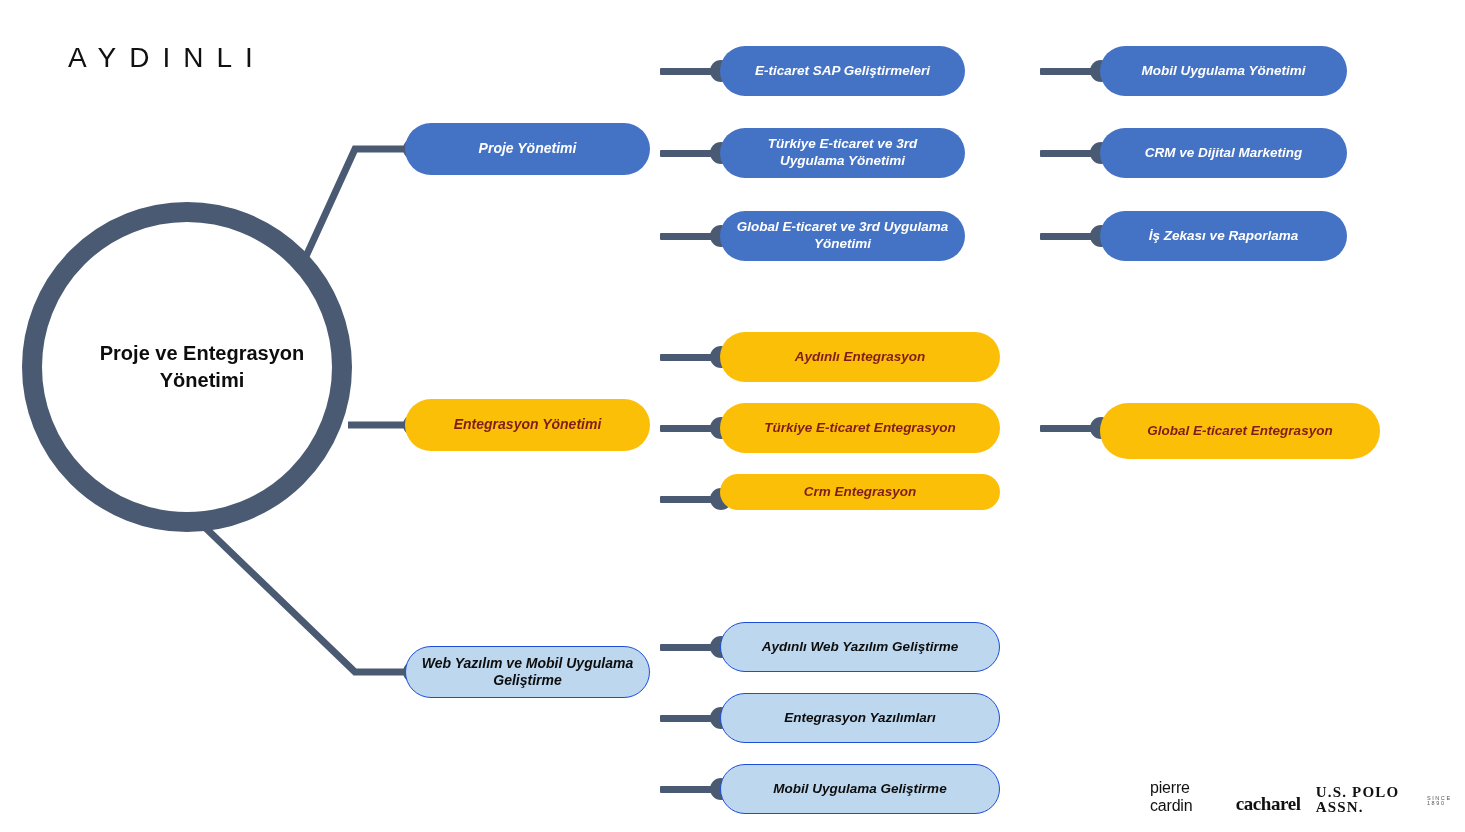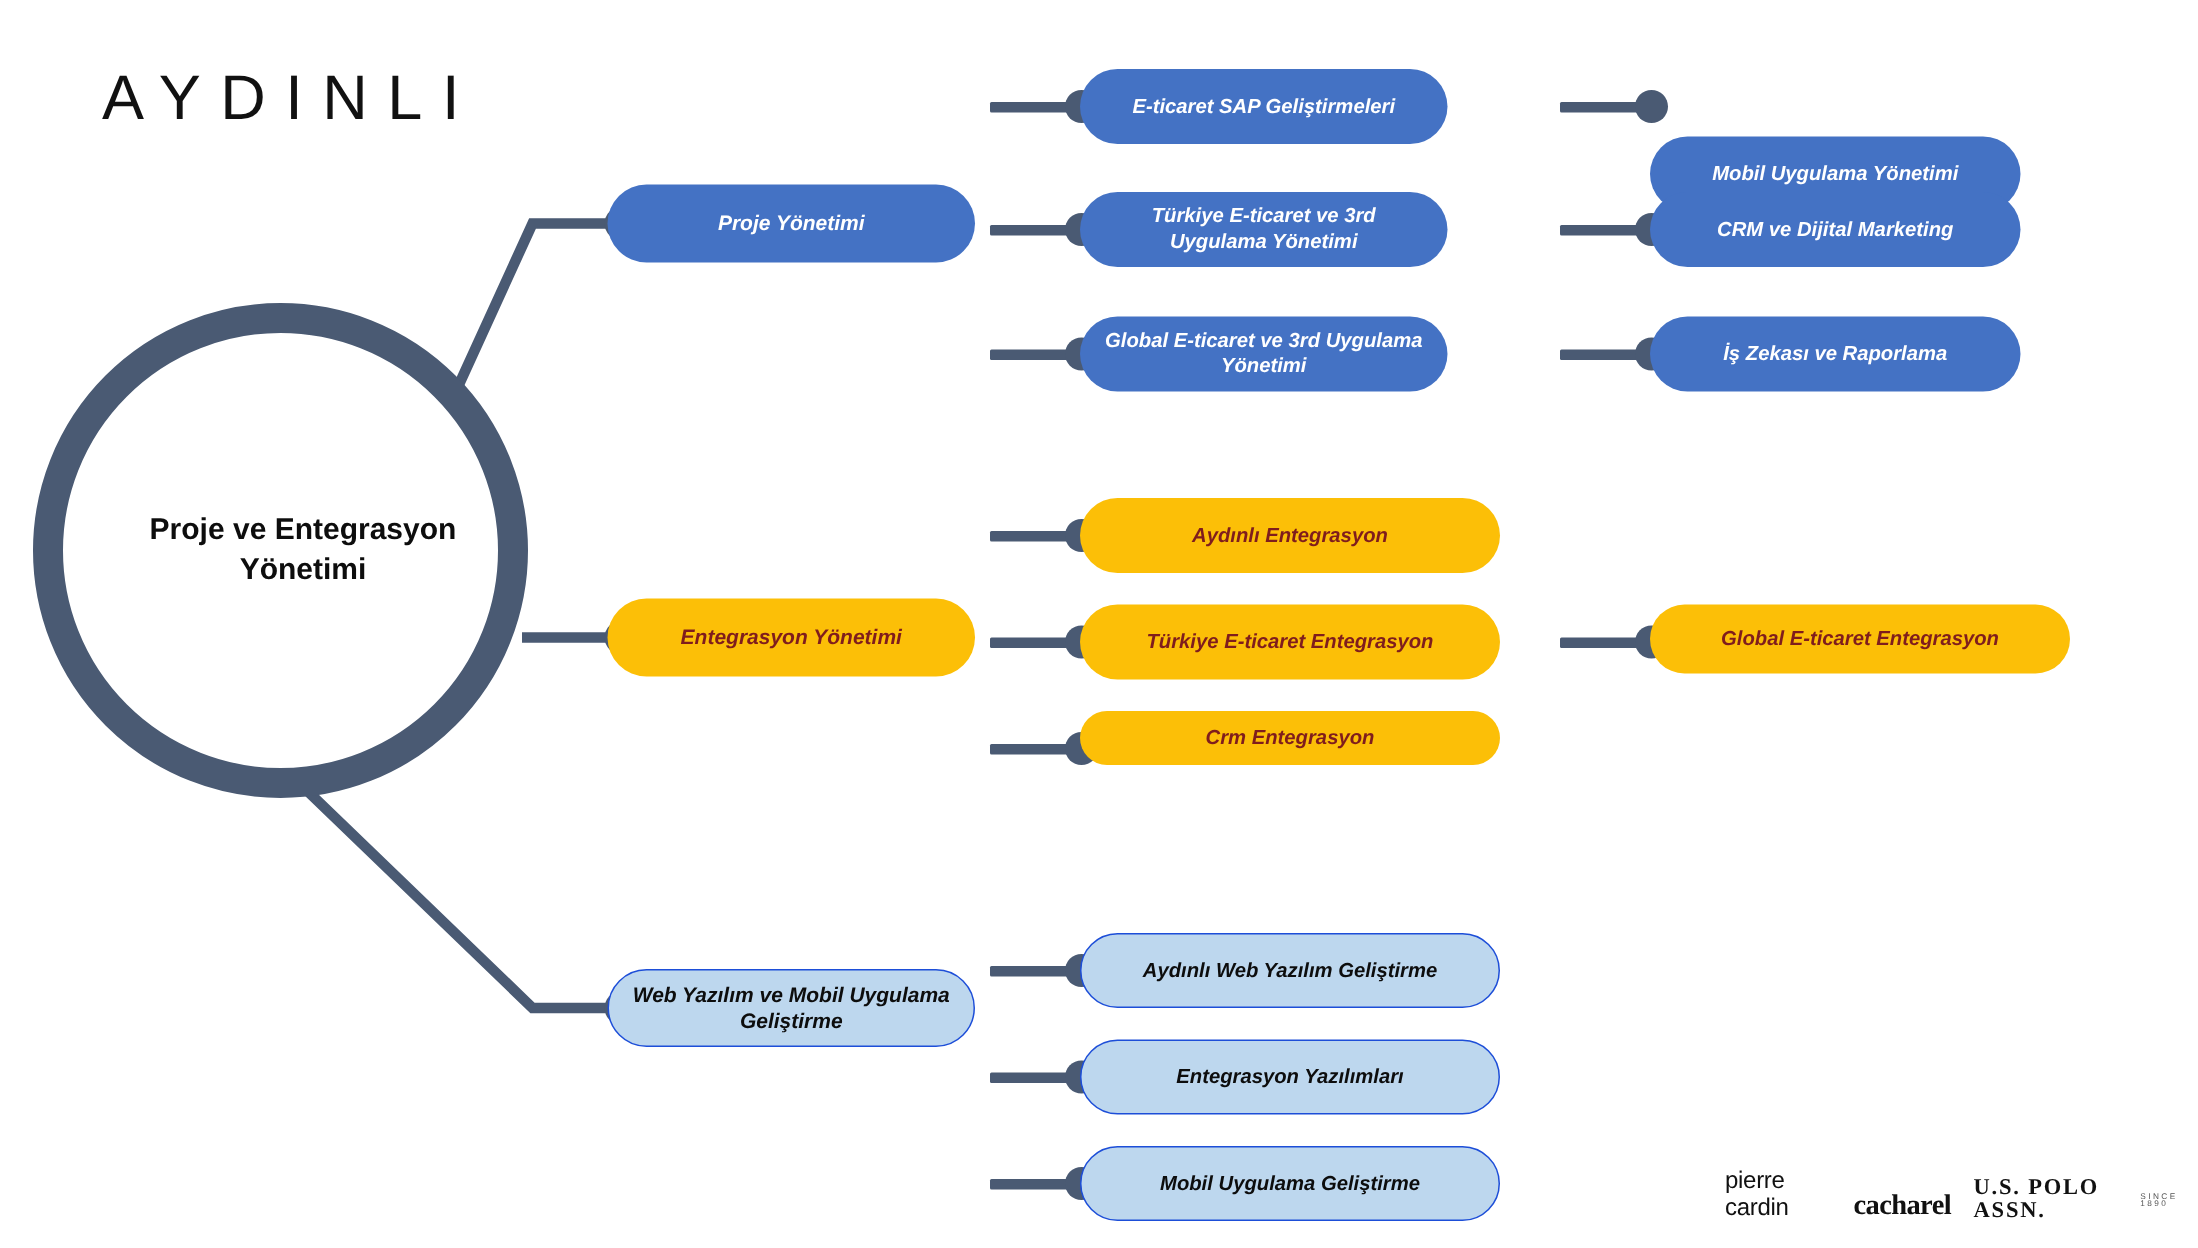--- a/index.html
+++ b/index.html
@@ -18,21 +18,21 @@
     background: #ffffff;
     overflow: hidden;
   }
 
   
   #logo {
     position: absolute;
     left: 68px;
     top: 44px;
     font-family: "Liberation Sans", sans-serif;
-    font-size: 42px;
+    font-size: 28px;
     font-weight: 300;
     letter-spacing: 13px;
     color: #111111;
     white-space: nowrap;
     line-height: 1;
   }
 
   
   #connectors {
     position: absolute;
@@ -188,21 +188,21 @@
   <div class="stub-line" style="left:660px; top:150px; width:62px;"></div>
   <div class="stub-dot" style="left:710px; top:142px;"></div>
   <div class="node blue" style="left:720px; top:128px; width:245px; height:50px;">Türkiye E-ticaret ve 3rd Uygulama Yönetimi</div>
 
   <div class="stub-line" style="left:660px; top:233px; width:62px;"></div>
   <div class="stub-dot" style="left:710px; top:225px;"></div>
   <div class="node blue" style="left:720px; top:211px; width:245px; height:50px;">Global E-ticaret ve 3rd Uygulama Yönetimi</div>
 
   <div class="stub-line" style="left:1040px; top:68px; width:62px;"></div>
   <div class="stub-dot" style="left:1090px; top:60px;"></div>
-  <div class="node blue" style="left:1100px; top:46px; width:247px; height:50px;margin-top:45px;">Mobil Uygulama Yönetimi</div>
+  <div class="node blue" style="left:1100px; top:46px; width:247px; height:50px;">Mobil Uygulama Yönetimi</div>
 
   <div class="stub-line" style="left:1040px; top:150px; width:62px;"></div>
   <div class="stub-dot" style="left:1090px; top:142px;"></div>
   <div class="node blue" style="left:1100px; top:128px; width:247px; height:50px;">CRM ve Dijital Marketing</div>
 
   <div class="stub-line" style="left:1040px; top:233px; width:62px;"></div>
   <div class="stub-dot" style="left:1090px; top:225px;"></div>
   <div class="node blue" style="left:1100px; top:211px; width:247px; height:50px;">İş Zekası ve Raporlama</div>
 
   <div class="stub-dot" style="left:403px; top:414px;"></div>
@@ -215,21 +215,21 @@
   <div class="stub-line" style="left:660px; top:425px; width:62px;"></div>
   <div class="stub-dot" style="left:710px; top:417px;"></div>
   <div class="node amber" style="left:720px; top:403px; width:280px; height:50px;">Türkiye E-ticaret Entegrasyon</div>
 
   <div class="stub-line" style="left:660px; top:496px; width:62px;"></div>
   <div class="stub-dot" style="left:710px; top:488px;"></div>
   <div class="node amber" style="left:720px; top:474px; width:280px; height:36px;">Crm Entegrasyon</div>
 
   <div class="stub-line" style="left:1040px; top:425px; width:62px;"></div>
   <div class="stub-dot" style="left:1090px; top:417px;"></div>
-  <div class="node amber" style="left:1100px; top:403px; width:280px; height:46px;">Global E-ticaret Entegrasyon</div>
+  <div class="node amber" style="left:1100px; top:403px; width:280px; height:56px;">Global E-ticaret Entegrasyon</div>
 
   <div class="stub-dot" style="left:403px; top:661px;"></div>
   <div class="node lightblue branch" style="left:405px; top:646px; width:245px; height:52px;">Web Yazılım ve Mobil Uygulama Geliştirme</div>
 
   <div class="stub-line" style="left:660px; top:644px; width:62px;"></div>
   <div class="stub-dot" style="left:710px; top:636px;"></div>
   <div class="node lightblue" style="left:720px; top:622px; width:280px; height:50px;">Aydınlı Web Yazılım Geliştirme</div>
 
   <div class="stub-line" style="left:660px; top:715px; width:62px;"></div>
   <div class="stub-dot" style="left:710px; top:707px;"></div>

